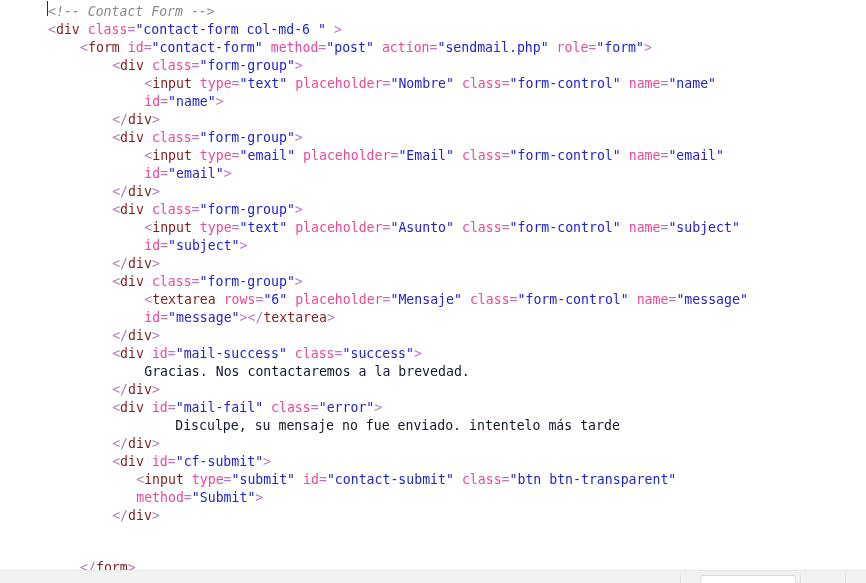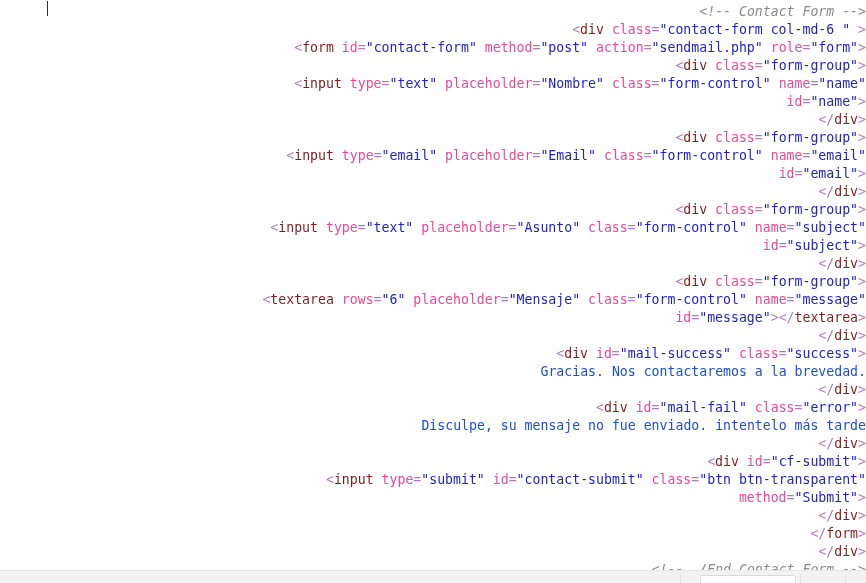--- a/index.html
+++ b/index.html
@@ -14,40 +14,39 @@
     font-family: "DejaVu Sans Mono", "Liberation Mono", monospace;
   }
 
   #editor {
     position: relative;
     width: 866px;
     height: 570px;
     background: #ffffff;
     box-sizing: border-box;
     padding-top: 3px;
-    text-align: right;
   }
 
   .code-line {
     height: 18px;
     line-height: 18px;
     font-size: 13.2px;
     white-space: pre;
     letter-spacing: 0px;
     color: #4a4a4a;
     padding-left: 48px;
     position: relative;
   }
 
   
   .pn  { color: #b07bb9; }             
   .tag { color: #7f1d1d; }             
   .att { color: #ec4899; }             
   .val { color: #2222cc; }             
-  .txt { color: #1d4ed8; }             
+  .txt { color: #0f172a; }             
   .cmt { color: #8a8a8a; font-style: italic; }  
 
   
   .caret {
     position: absolute;
     left: 47px;
     top: 1px;
     width: 1px;
     height: 15px;
     background: #303030;
@@ -108,21 +107,21 @@
       <div class="code-line" style="padding-left: 112.16px;"><span class="pn">&lt;</span><span class="tag">div</span><span class="txt"> </span><span class="att">id</span><span class="pn">=</span><span class="val">"mail-success"</span><span class="txt"> </span><span class="att">class</span><span class="pn">=</span><span class="val">"success"</span><span class="pn">&gt;</span></div>
       <div class="code-line" style="padding-left: 144.24px;"><span class="txt">Gracias. Nos contactaremos a la brevedad.</span></div>
       <div class="code-line" style="padding-left: 112.16px;"><span class="pn">&lt;/</span><span class="tag">div</span><span class="pn">&gt;</span></div>
       <div class="code-line" style="padding-left: 112.16px;"><span class="pn">&lt;</span><span class="tag">div</span><span class="txt"> </span><span class="att">id</span><span class="pn">=</span><span class="val">"mail-fail"</span><span class="txt"> </span><span class="att">class</span><span class="pn">=</span><span class="val">"error"</span><span class="pn">&gt;</span></div>
       <div class="code-line" style="padding-left: 144.24px; margin-left: 31px;"><span class="txt">Disculpe, su mensaje no fue enviado. intentelo más tarde</span></div>
       <div class="code-line" style="padding-left: 112.16px;"><span class="pn">&lt;/</span><span class="tag">div</span><span class="pn">&gt;</span></div>
       <div class="code-line" style="padding-left: 112.16px;"><span class="pn">&lt;</span><span class="tag">div</span><span class="txt"> </span><span class="att">id</span><span class="pn">=</span><span class="val">"cf-submit"</span><span class="pn">&gt;</span></div>
       <div class="code-line" style="padding-left: 136.22px;"><span class="pn">&lt;</span><span class="tag">input</span><span class="txt"> </span><span class="att">type</span><span class="pn">=</span><span class="val">"submit"</span><span class="txt"> </span><span class="att">id</span><span class="pn">=</span><span class="val">"contact-submit"</span><span class="txt"> </span><span class="att">class</span><span class="pn">=</span><span class="val">"btn btn-transparent"</span></div>
       <div class="code-line" style="padding-left: 136.22px;"><span class="att">method</span><span class="pn">=</span><span class="val">"Submit"</span><span class="pn">&gt;</span></div>
       <div class="code-line" style="padding-left: 112.16px;"><span class="pn">&lt;/</span><span class="tag">div</span><span class="pn">&gt;</span></div>
-      <div class="code-line" style="padding-left: 80.08px;"><span class="pn">&lt;/</span><span class="tag">form</span><span class="pn">&gt;</span></div>
+      <div class="code-line" style="padding-left: 80.08px; margin-top: 34px;"><span class="pn">&lt;/</span><span class="tag">form</span><span class="pn">&gt;</span></div>
       <div class="code-line" style="padding-left: 48px;"><span class="pn">&lt;/</span><span class="tag">div</span><span class="pn">&gt;</span></div>
       <div class="code-line" style="padding-left: 48px;"><span class="cmt">&lt;!-- ./End Contact Form --&gt;</span></div>
     </div>
   <div class="caret"></div>
 </div>
 
 <div id="statusbar">
   <div class="sb-box"></div>
   <div class="sb-seg" style="left:680px;"></div>
   <div class="sb-seg" style="left:800px;"></div>

